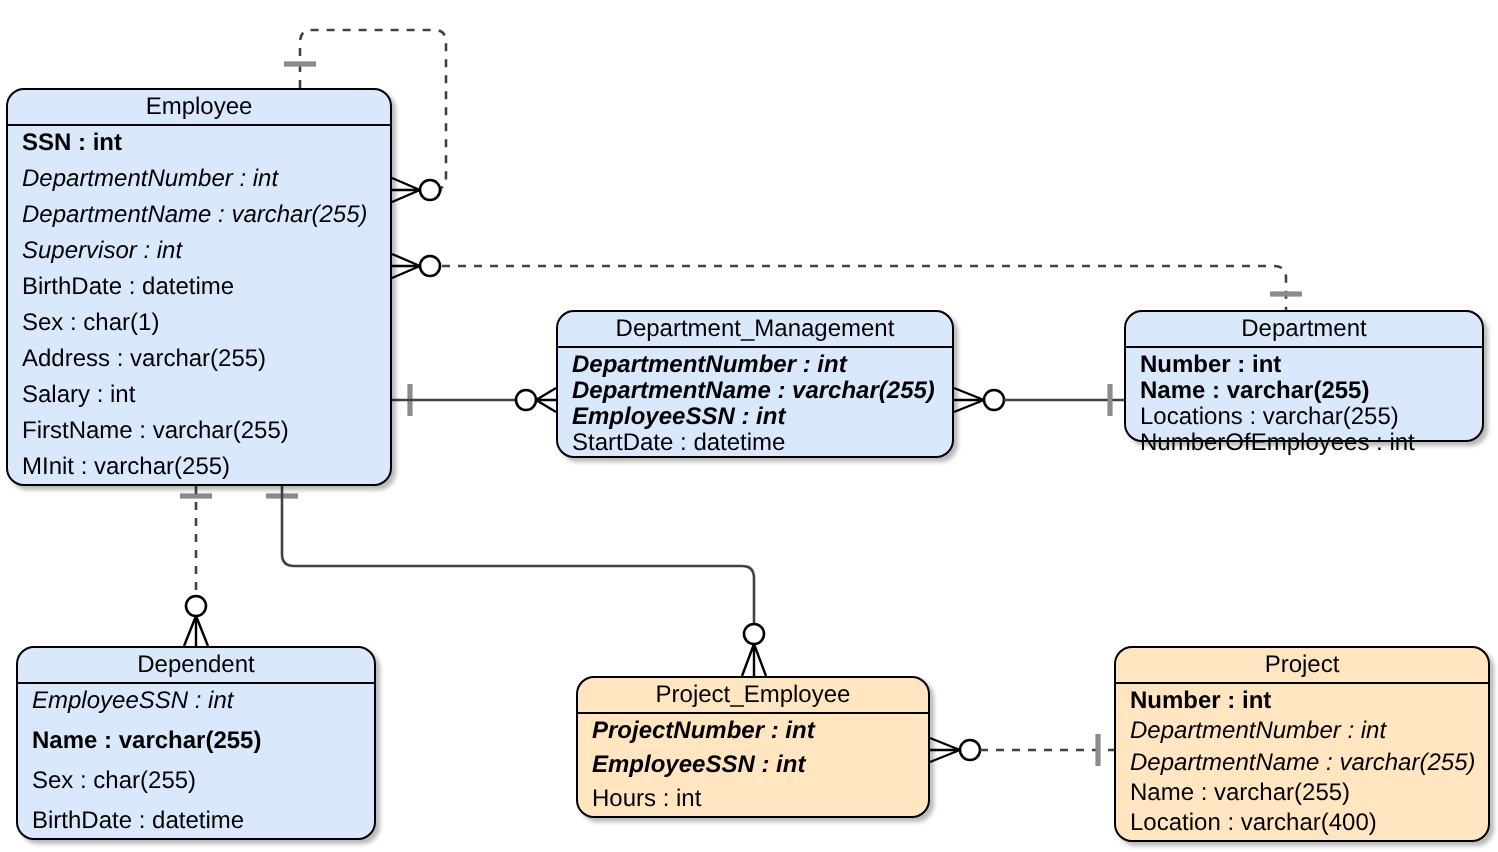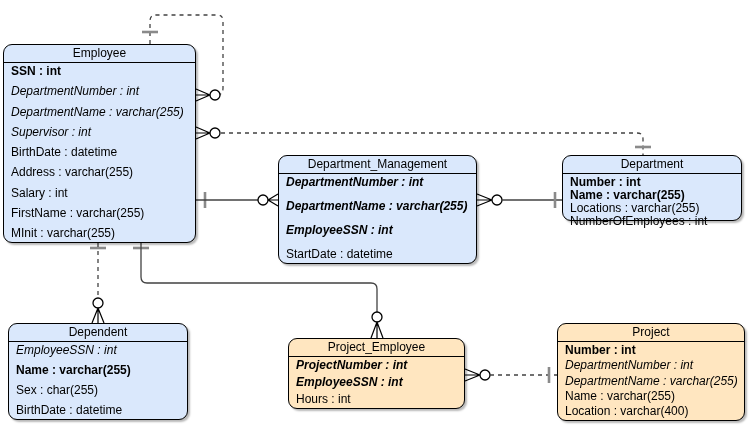--- a/index.html
+++ b/index.html
@@ -20,21 +20,21 @@
     border-bottom:1.4px solid #000;white-space:nowrap;overflow:hidden;
   }
   .rows{flex:1;display:flex;flex-direction:column;justify-content:space-between;padding:2px 4px 2px 7px;}
   .row{white-space:nowrap;line-height:13px;}
   .row.pk{font-weight:bold;}
   .row.fk{font-style:italic;}
   .row.pkfk{font-weight:bold;font-style:italic;}
   .blue{background:#dae8fc;}
   .orange{background:#ffe6c0;}
   #entity-employee{left:3px;top:44px;width:193px;height:199px;}
-  #entity-department-management{left:278px;top:155px;width:199px;height:109px;}
+  #entity-department-management{left:278px;top:155px;width:199px;height:74px;}
   #entity-department{left:562px;top:155px;width:180px;height:66px;}
   #entity-dependent{left:8px;top:323px;width:180px;height:97px;}
   #entity-project-employee{left:288px;top:338px;width:177px;height:71px;}
   #entity-project{left:557px;top:323px;width:188px;height:98px;}
   .line{stroke:#424242;stroke-width:1.3;fill:none;}
   .dash{stroke-dasharray:4 4;}
   .tick{stroke:#8a8a8a;stroke-width:2.6;}
   .crow{stroke:#000;stroke-width:1.2;fill:none;}
   .ring{fill:#fff;stroke:#000;stroke-width:1.3;}
 </style>
@@ -96,20 +96,21 @@
   </svg>
 
   <div class="entity blue" id="entity-employee">
     <div class="title">Employee</div>
     <div class="rows">
         <div class="row pk">SSN : int</div>
         <div class="row fk">DepartmentNumber : int</div>
         <div class="row fk">DepartmentName : varchar(255)</div>
         <div class="row fk">Supervisor : int</div>
         <div class="row plain">BirthDate : datetime</div>
+        <div class="row plain">Sex : char(1)</div>
         <div class="row plain">Address : varchar(255)</div>
         <div class="row plain">Salary : int</div>
         <div class="row plain">FirstName : varchar(255)</div>
         <div class="row plain">MInit : varchar(255)</div>
       </div>
   </div>
 
   <div class="entity blue" id="entity-department-management">
     <div class="title">Department_Management</div>
     <div class="rows">

